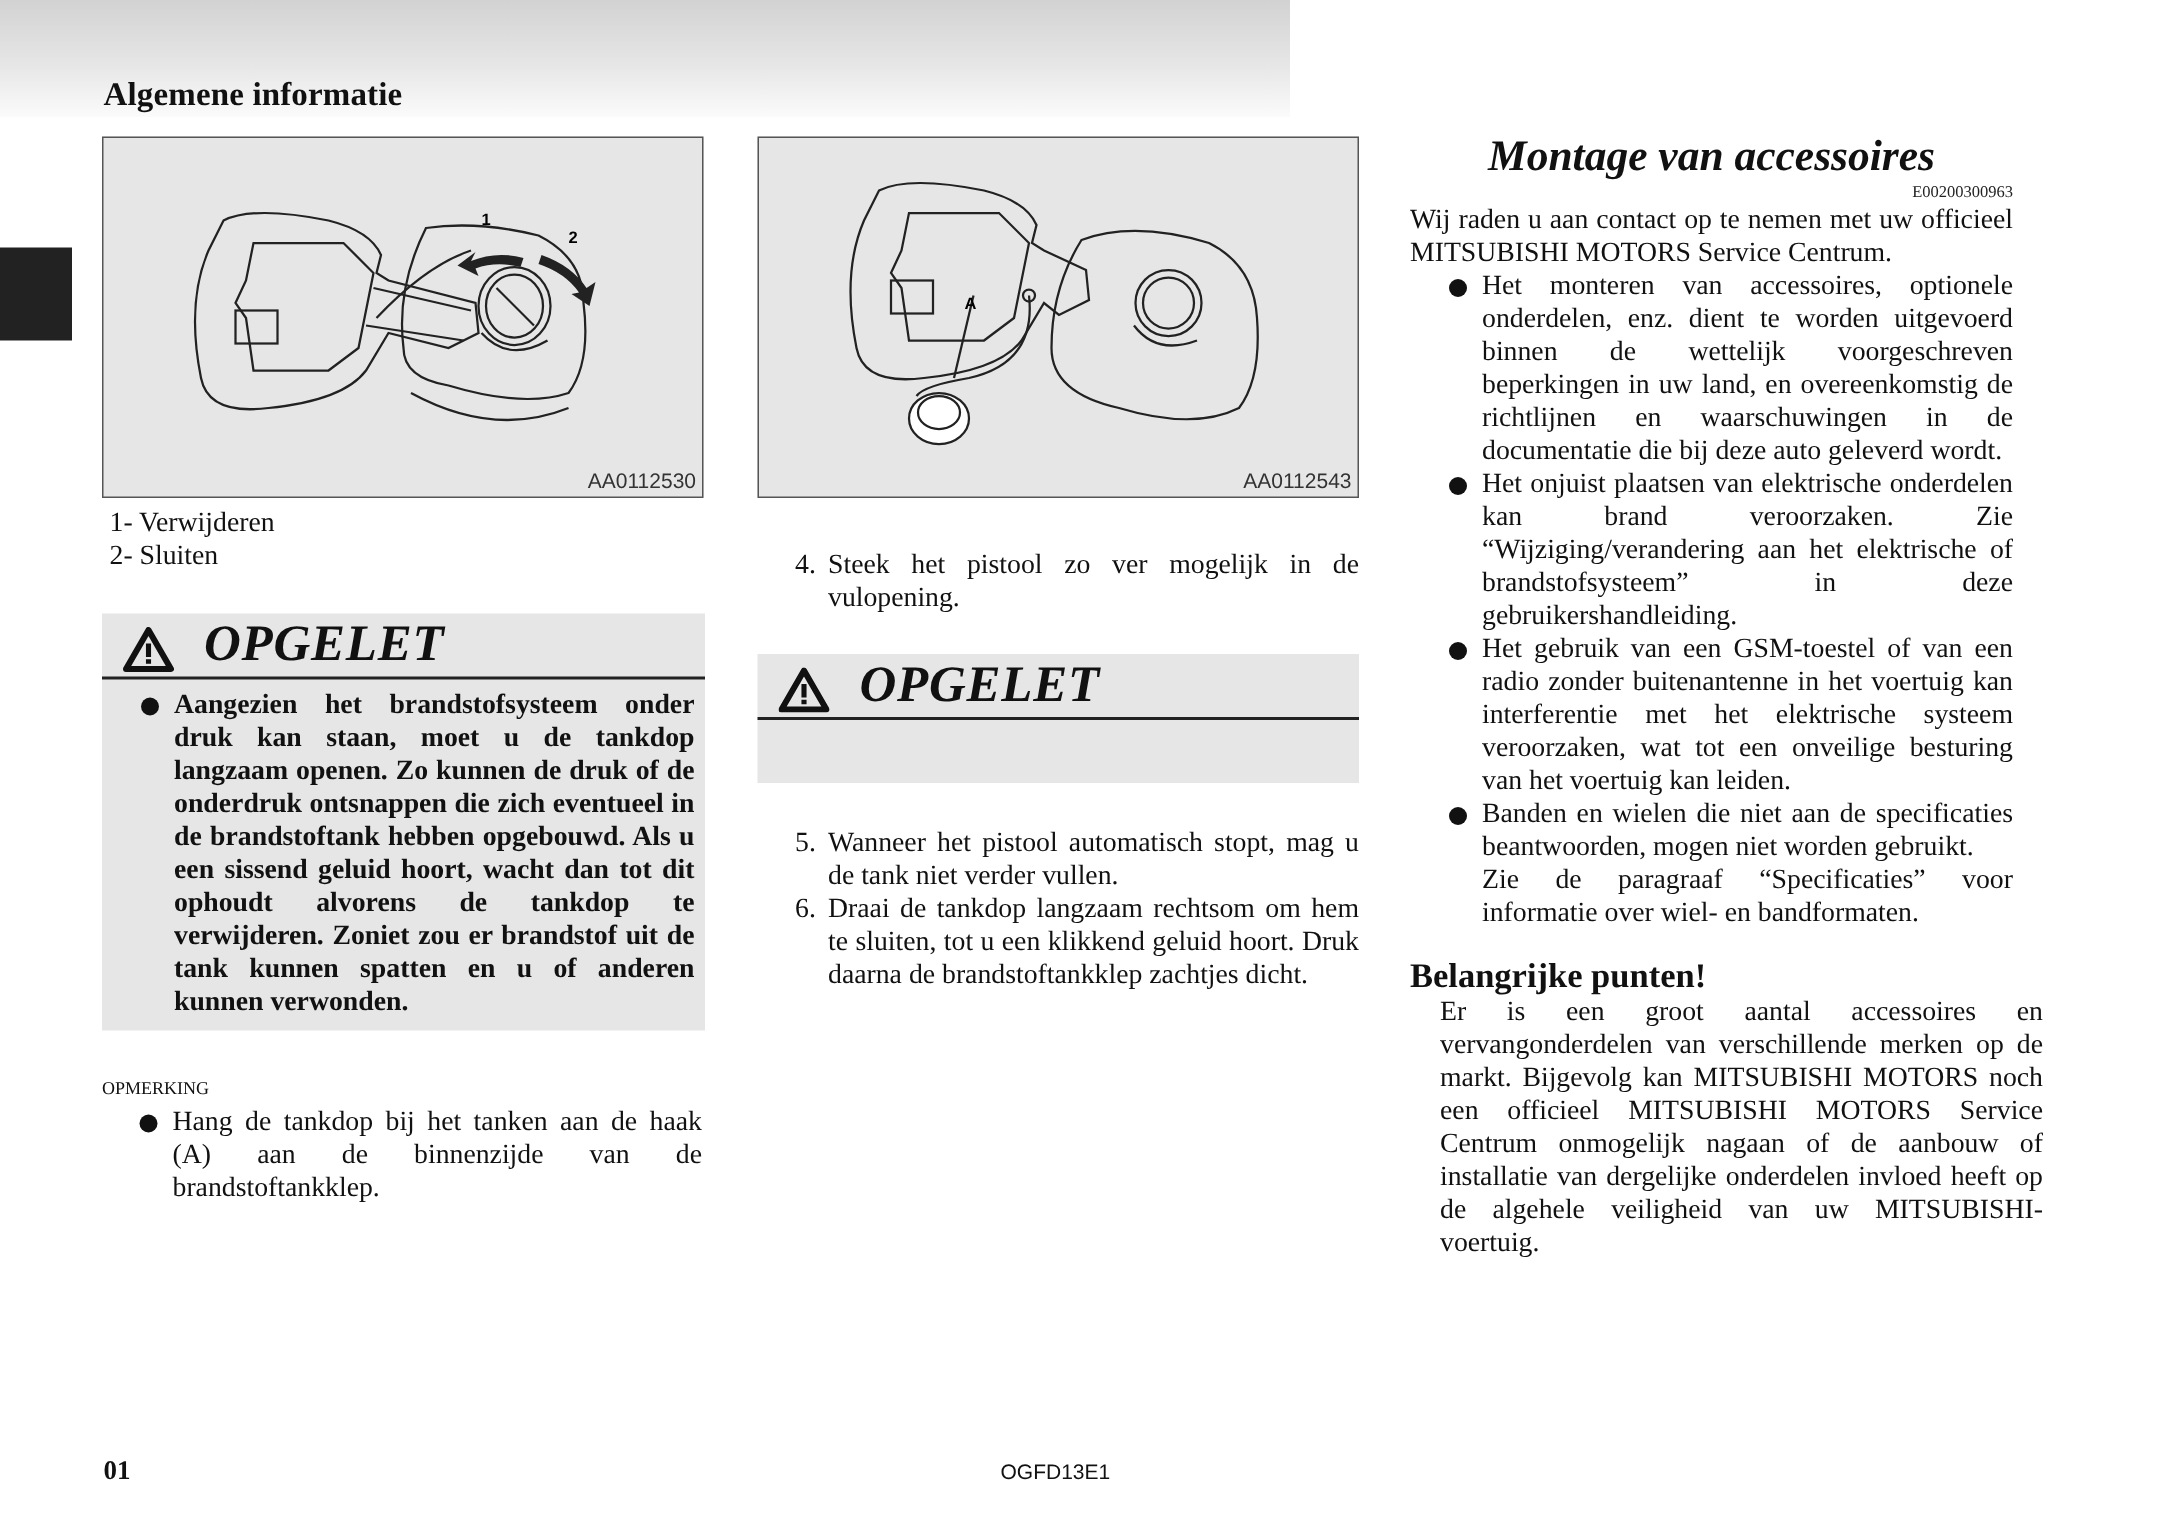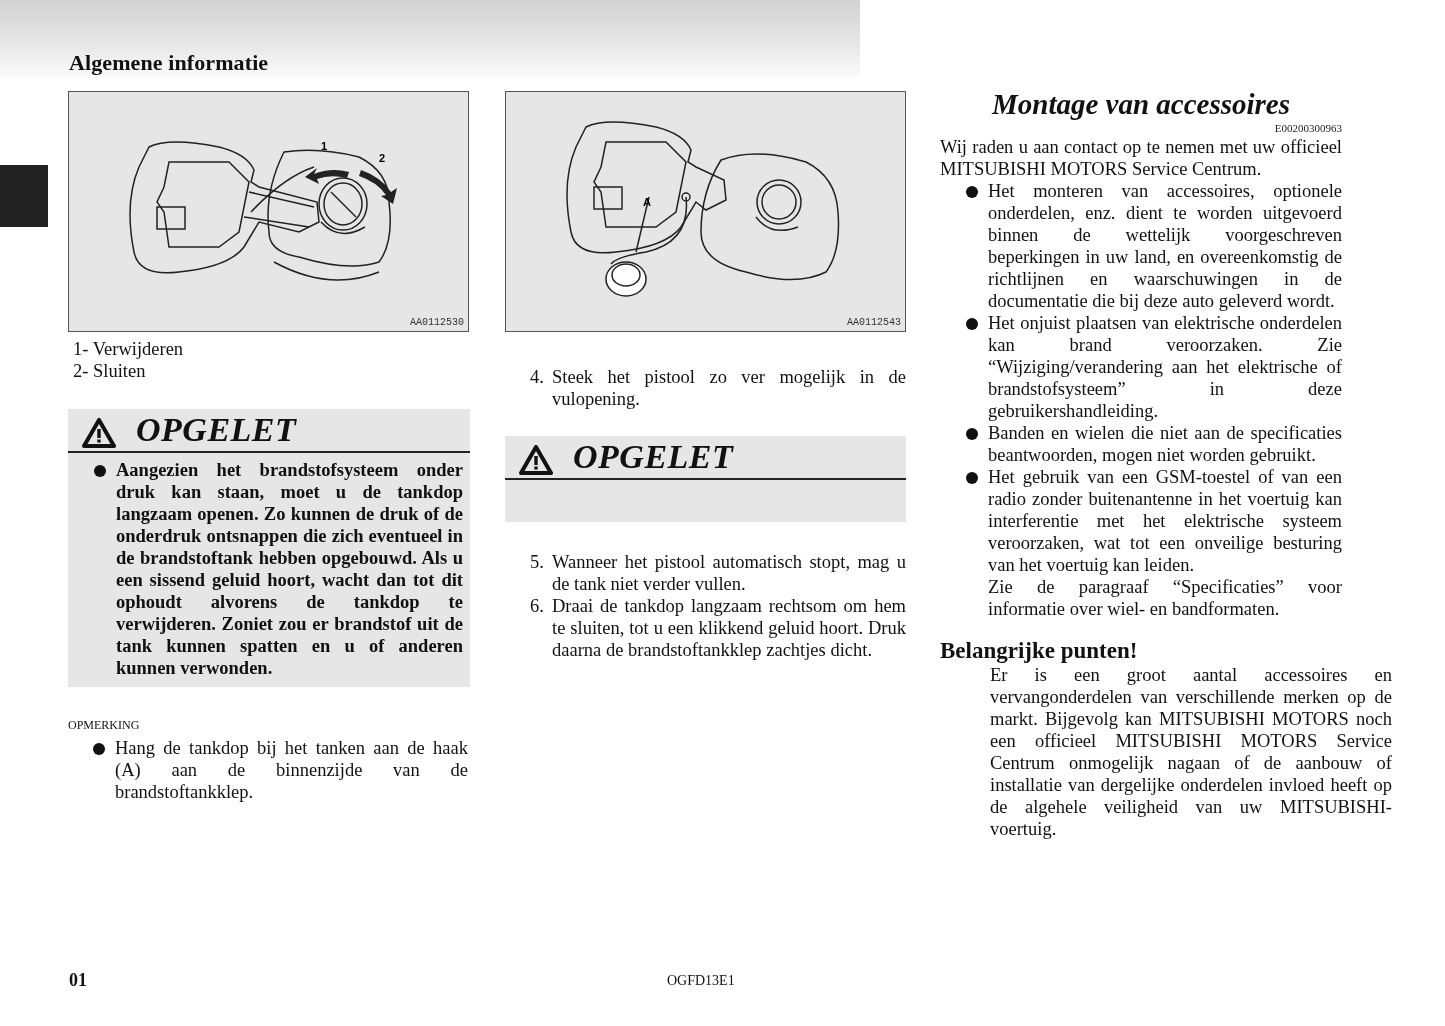--- a/index.html
+++ b/index.html
@@ -14,22 +14,22 @@
     position: absolute; left: 69px; top: 50px; font-size: 22px; font-weight: bold;
     letter-spacing: 0.1px;
   }
   .side-tab { position: absolute; left: 0; top: 165px; width: 48px; height: 62px; background: #222; }
 
   .figure {
     position: absolute; background: #e6e6e6; border: 1px solid #555;
   }
   .figure svg { position: absolute; left: 0; top: 0; }
   .fig-code {
-    position: absolute; right: 4px; bottom: 3px; font-size: 10px; color: #333;
-    font-family: Liberation Mono, monospace;
+    position: absolute; right: 4px; bottom: 3px; font-size: 14px; color: #333;
+    font-family: Liberation Sans, sans-serif;
     text-align: right;
   }
 
   .text { font-size: 18.5px; line-height: 22px; text-align: justify; }
   .plain-line { position: absolute; font-size: 18.5px; line-height: 22px; text-align: right; }
 
   .caution-box { position: absolute; background: #e6e6e6; }
   .caution-head {
     position: relative; height: 44px; border-bottom: 2px solid #222;
     display: flex; align-items: center;
@@ -53,21 +53,21 @@
   .heading-italic {
     position: absolute; left: 940px; top: 88px; width: 402px; text-align: center;
     font-size: 29px; font-style: italic; font-weight: bold;
   }
   .doc-code { position: absolute; right: 103px; top: 122px; font-size: 11px; color: #222; }
   .sub-heading { position: absolute; left: 940px; top: 638px; font-size: 23px; font-weight: bold; }
 
   .page-num { position: absolute; left: 69px; top: 970px; font-size: 18px; font-weight: bold; }
   .manual-code {
     position: absolute; left: 667px; top: 973px; font-size: 14px;
-    font-family: Liberation Serif, serif;
+    font-family: Liberation Sans, sans-serif;
   }
 </style>
 </head>
 <body>
 
 <div class="header-band"></div>
 <div class="section-title">Algemene informatie</div>
 <div class="side-tab"></div>
 
 <div class="figure" style="left:68px;top:91px;width:401px;height:241px;">
@@ -169,25 +169,25 @@
 </div>
 
 <div class="heading-italic">Montage van accessoires</div>
 <div class="doc-code">E00200300963</div>
 
 <div style="position:absolute;left:940px;top:136px;width:402px;">
   <div class="text">Wij raden u aan contact op te nemen met uw officieel MITSUBISHI MOTORS Service Centrum.</div>
   <div style="padding-left:48px;">
     <div class="text bullet">Het monteren van accessoires, optionele onderdelen, enz. dient te worden uitgevoerd binnen de wettelijk voorgeschreven beperkingen in uw land, en overeenkomstig de richtlijnen en waarschuwingen in de documentatie die bij deze auto geleverd wordt.</div>
     <div class="text bullet">Het onjuist plaatsen van elektrische onderdelen kan brand veroorzaken. Zie “Wijziging/verandering aan het elektrische of brandstofsysteem” in deze gebruikershandleiding.</div>
+    <div class="text bullet">Het gebruik van een GSM-toestel of van een radio zonder buitenantenne in het voertuig kan interferentie met het elektrische systeem veroorzaken, wat tot een onveilige besturing van het voertuig kan leiden.</div>
     <div class="text bullet">Banden en wielen die niet aan de specificaties beantwoorden, mogen niet worden gebruikt.</div>
-    <div class="text bullet">Het gebruik van een GSM-toestel of van een radio zonder buitenantenne in het voertuig kan interferentie met het elektrische systeem veroorzaken, wat tot een onveilige besturing van het voertuig kan leiden.</div>
     <div class="text">Zie de paragraaf “Specificaties” voor informatie over wiel- en bandformaten.</div>
   </div>
 </div>
 
 <div class="sub-heading">Belangrijke punten!</div>
-<div style="position:absolute;left:990px;top:664px;width:402px;">
+<div style="position:absolute;left:960px;top:664px;width:402px;">
   <div class="text">Er is een groot aantal accessoires en vervangonderdelen van verschillende merken op de markt. Bijgevolg kan MITSUBISHI MOTORS noch een officieel MITSUBISHI MOTORS Service Centrum onmogelijk nagaan of de aanbouw of installatie van dergelijke onderdelen invloed heeft op de algehele veiligheid van uw MITSUBISHI-voertuig.</div>
 </div>
 
 <div class="page-num">01</div>
 <div class="manual-code">OGFD13E1</div>
 
 </body></html>

